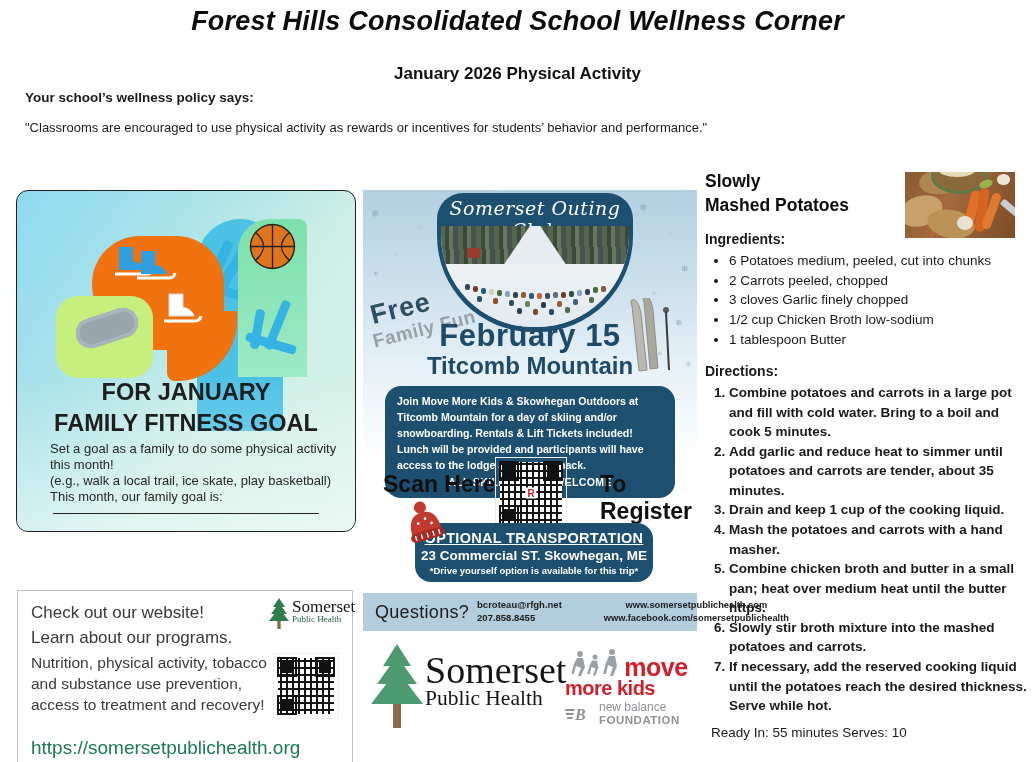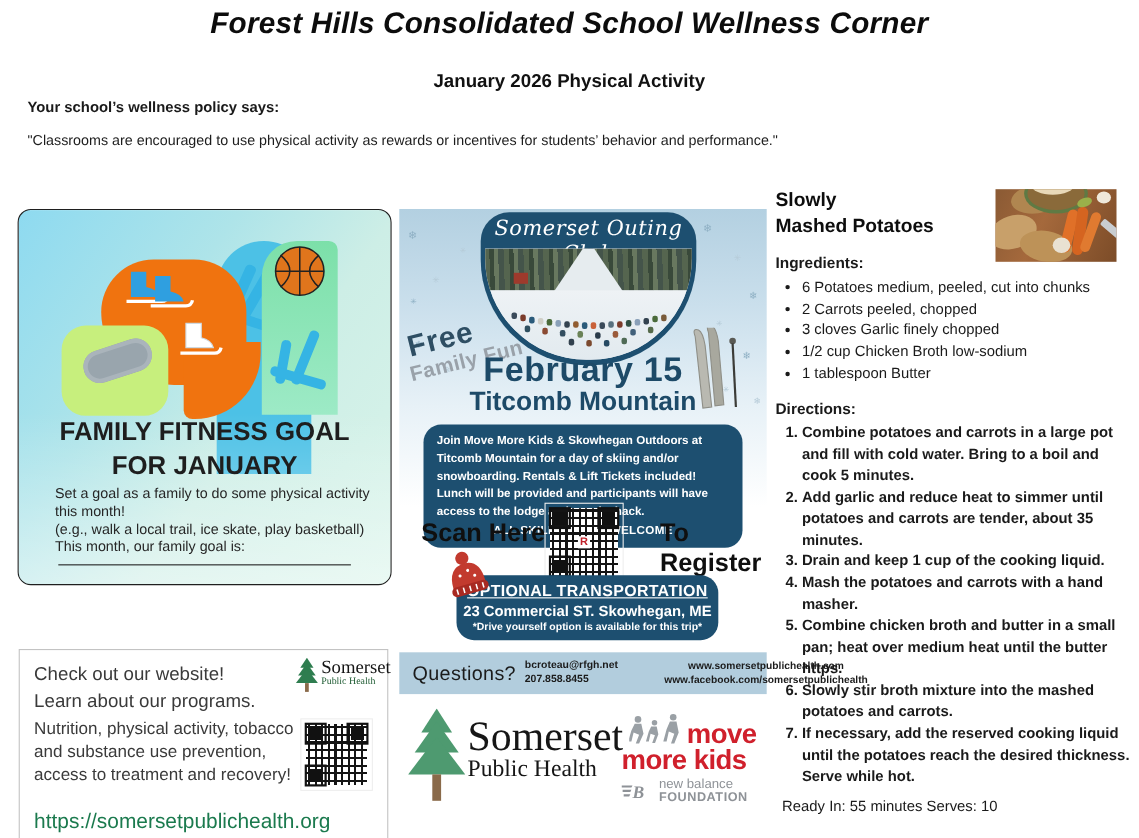--- a/index.html
+++ b/index.html
@@ -108,21 +108,21 @@
   .q-contact{margin-left:8px;font-size:9.5px;font-weight:bold;color:#1b1b1b;line-height:1.35;}
   .q-div{width:2px;height:26px;background:#f2f6f9;margin:0 8px 0 10px;}
   .q-web{font-size:9.3px;font-weight:bold;color:#1b1b1b;line-height:1.4;text-align:center;flex:1;padding-right:4px;margin-left:24px;}
   .logos-row{position:absolute;left:0;top:450px;width:334px;height:100px;}
   .sph-logo{position:absolute;left:8px;top:4px;display:flex;}
   .sph-text .nm{font-family:"Liberation Serif",serif;font-size:38px;color:#161616;line-height:.95;}
   .sph-text .sub{font-family:"Liberation Serif",serif;font-size:21.5px;color:#161616;line-height:1;}
   .mmk{position:absolute;left:202px;top:8px;width:130px;}
   .mmk-row1{display:flex;align-items:flex-end;justify-content:center;}
   .mmk-word{font-size:25px;font-weight:800;color:#d0202c;line-height:.9;letter-spacing:-.5px;}
-  .mmk-row2{font-size:25px;font-weight:800;color:#d0202c;line-height:1.05;letter-spacing:-.5px;}
+  .mmk-row2{font-size:20px;font-weight:800;color:#d0202c;line-height:1.05;letter-spacing:-.5px;}
   .nb-row{display:flex;align-items:center;margin-top:2px;}
   .nb-text{font-size:12px;color:#8e9297;line-height:1.1;margin-left:4px;}
   .nb-text .f{font-weight:bold;letter-spacing:.5px;font-size:11.5px;}
 
   
   .recipe{position:absolute;left:705px;top:170px;width:328px;font-size:13.5px;}
   .recipe-title{font-size:17.5px;font-weight:800;line-height:1.35;width:195px;color:#0d0d0d;}
   .food-photo{position:absolute;left:200px;top:2px;width:110px;height:66px;overflow:hidden;
     background:linear-gradient(115deg,#8a5a34,#a5693c 40%,#7c4c28);}
   .fp{position:absolute;border-radius:50%;}
@@ -164,22 +164,22 @@
       <path d="M30,8 h14 v14 q10,2 12,9 h-26 z" fill="#2f9fe0"></path>
       <path d="M26,35 h32 q5,0 6,-5" fill="none" stroke="#fff" stroke-width="3"></path>
     </svg>
     <svg class="skate-svg" style="left:142px;top:100px;" width="46" height="42" viewBox="0 0 46 42">
       <path d="M10,3 h14 v13 q9,2 11,9 h-25 z" fill="#ffffff" stroke="#cfd9e0" stroke-width="1"></path>
       <path d="M5,30 h31 q5,0 6,-5" fill="none" stroke="#fff" stroke-width="3"></path>
     </svg>
     <div class="sole"></div>
     <div class="fc-floor"></div>
     <div class="fc-title">
+      <div>FOR JANUARY</div>
       <div>FAMILY FITNESS GOAL</div>
-      <div>FOR JANUARY</div>
     </div>
     <div class="fc-body">
       <div>Set a goal as a family to do some physical activity this month!</div>
       <div>(e.g., walk a local trail, ice skate, play basketball)</div>
       <div>This month, our family goal is:</div>
     </div>
     <div class="fc-line"></div>
   </div>
 
   <div class="website-box">

